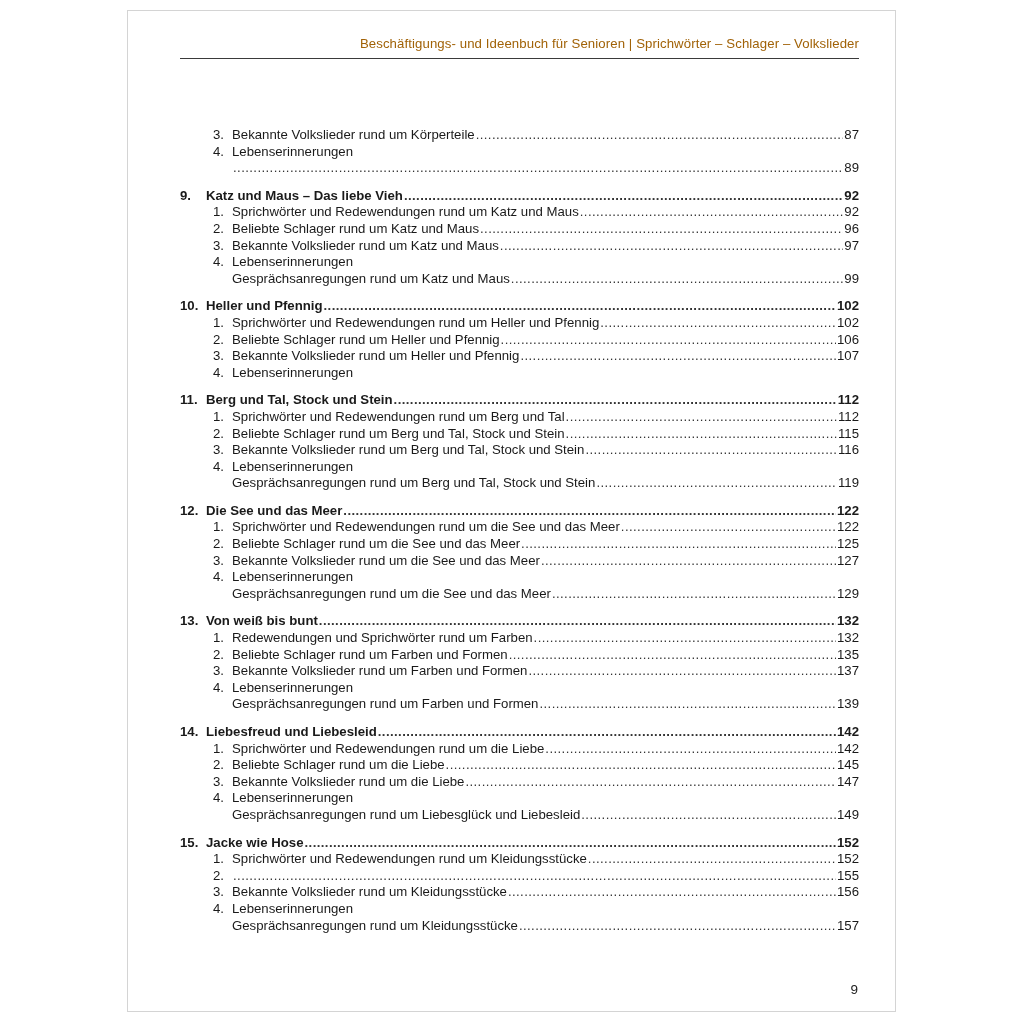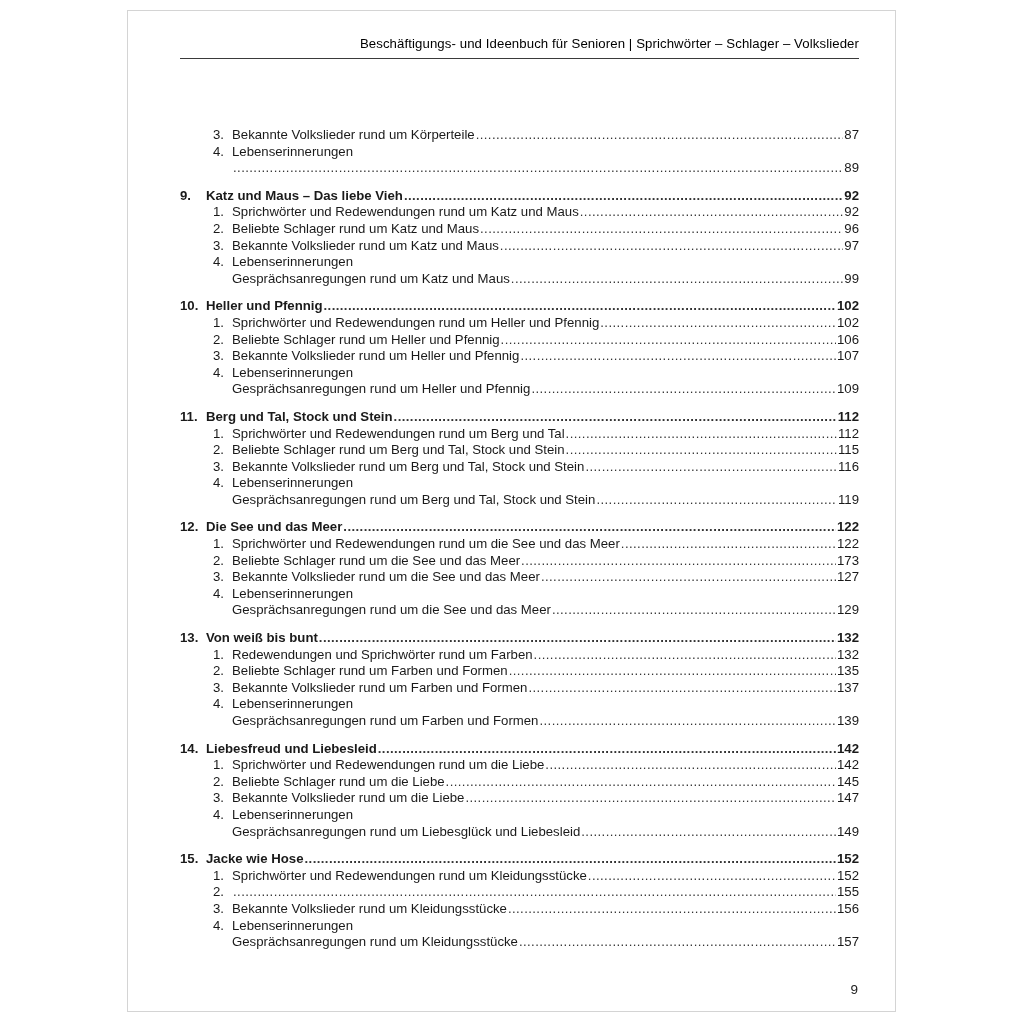--- a/index.html
+++ b/index.html
@@ -1,21 +1,21 @@
 <!DOCTYPE html>
 <html><head>
 <meta charset="utf-8">
 <style>
   html, body { margin: 0; padding: 0; background: #ffffff; }
   body { width: 1024px; height: 1024px; position: relative; overflow: hidden;
          font-family: "Liberation Sans", sans-serif; color: #1a1a1a; }
   .sheet { position: absolute; left: 127px; top: 10px; width: 769px; height: 1002px;
            border: 1.5px solid #d4d4d4; box-sizing: border-box; background: #fff; }
   .running-header { position: absolute; left: 180px; top: 36px; width: 679px;
-                    text-align: right; font-size: 13.2px; color: #000000; letter-spacing: 0.1px; }
+                    text-align: right; font-size: 13.2px; color: #a16207; letter-spacing: 0.1px; }
   .header-rule { position: absolute; left: 180px; top: 58px; width: 679px; height: 0;
                  border-top: 1.5px solid #3a3a3a; }
   .toc { position: absolute; left: 180px; top: 127px; width: 679px; font-size: 13.2px; }
   .row { display: flex; align-items: baseline; height: 16.6px; line-height: 16.6px; white-space: nowrap; }
   .row .num { width: 28px; flex: none; text-align: right; padding-right: 8px; box-sizing: border-box; }
   .row.sub { padding-left: 0; }
   .row.sub .num { width: 52px; padding-right: 8px; }
   .row .title { flex: none; }
   .row .dots { flex: 1 1 auto; overflow: hidden; margin: 0 1px; color: #333; letter-spacing: 0.4px; }
   .row .dots::before { content: "......................................................................................................................................................................................................................................................"; }
@@ -107,26 +107,20 @@
     <div class="row sub">
       <span class="num">3.</span>
       <span class="title">Bekannte Volkslieder rund um Heller und Pfennig</span>
       <span class="dots"></span>
       <span class="page">107</span>
     </div>
     <div class="row sub">
       <span class="num">4.</span>
       <span class="title">Lebenserinnerungen</span>
     </div>
-    <div class="row sub">
-      <span class="num"></span>
-      <span class="title">Gesprächsanregungen rund um Heller und Pfennig</span>
-      <span class="dots"></span>
-      <span class="page">109</span>
-    </div>
     <div class="section-gap"></div>
     <div class="row chapter">
       <span class="num">11.</span>
       <span class="title">Berg und Tal, Stock und Stein</span>
       <span class="dots"></span>
       <span class="page">112</span>
     </div>
     <div class="row sub">
       <span class="num">1.</span>
       <span class="title">Sprichwörter und Redewendungen rund um Berg und Tal</span>
@@ -165,21 +159,21 @@
     <div class="row sub">
       <span class="num">1.</span>
       <span class="title">Sprichwörter und Redewendungen rund um die See und das Meer</span>
       <span class="dots"></span>
       <span class="page">122</span>
     </div>
     <div class="row sub">
       <span class="num">2.</span>
       <span class="title">Beliebte Schlager rund um die See und das Meer</span>
       <span class="dots"></span>
-      <span class="page">173</span>
+      <span class="page">125</span>
     </div>
     <div class="row sub">
       <span class="num">3.</span>
       <span class="title">Bekannte Volkslieder rund um die See und das Meer</span>
       <span class="dots"></span>
       <span class="page">127</span>
     </div>
     <div class="row sub">
       <span class="num">4.</span>
       <span class="title">Lebenserinnerungen</span>

